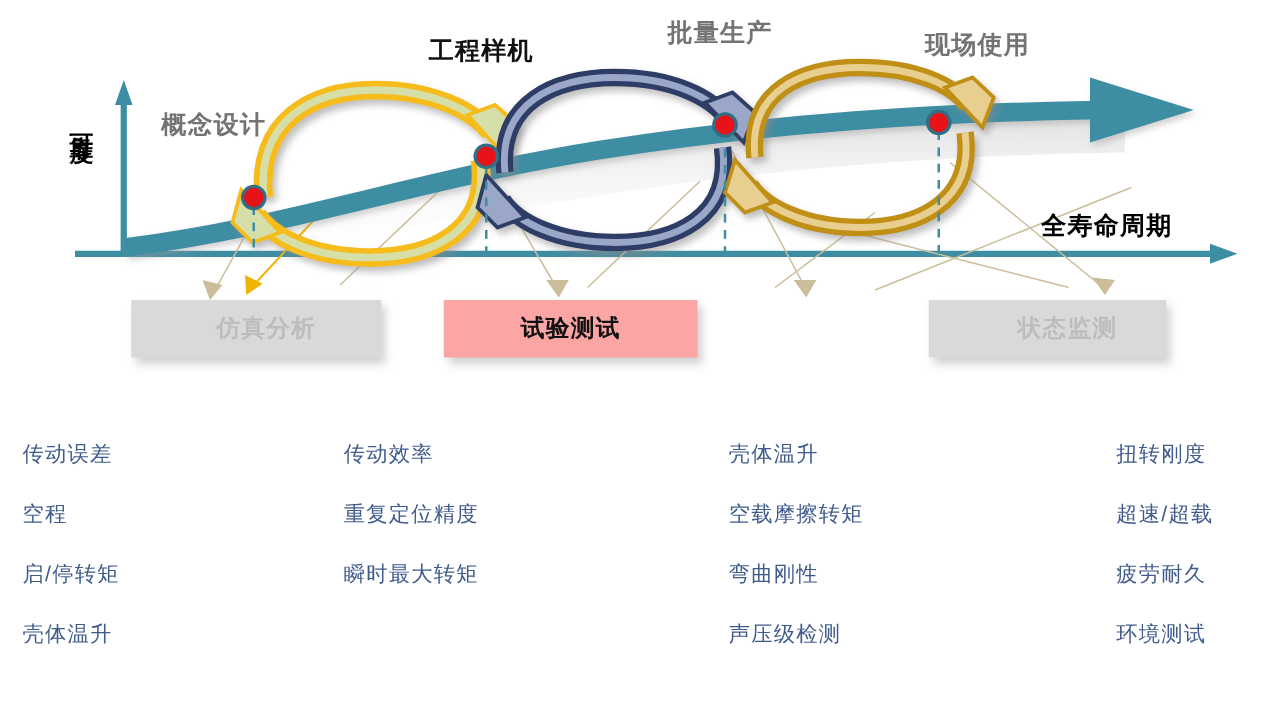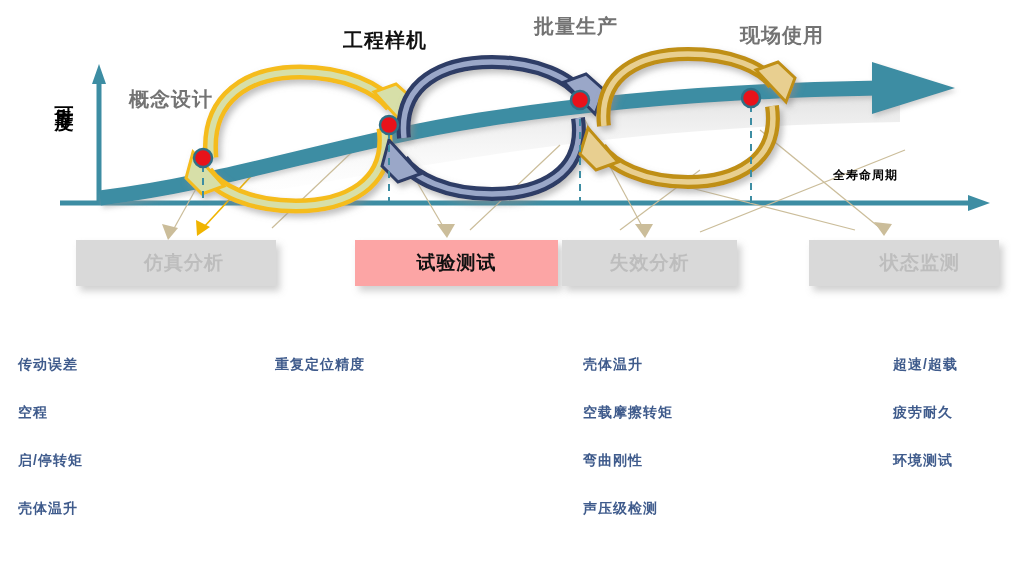--- a/index.html
+++ b/index.html
@@ -14,36 +14,36 @@
   
   .stage-label{position:absolute;font-weight:bold;font-size:20px;white-space:nowrap;
                letter-spacing:1px;}
   .stage-label.dim{color:#737373;}
   .stage-label.hot{color:#111111;}
 
   
   .axis-y{position:absolute;left:48px;top:92px;width:26px;
           font-weight:bold;font-size:19px;color:#000;letter-spacing:2px;
           writing-mode:vertical-rl;text-orientation:upright;line-height:1;}
-  .axis-x{position:absolute;left:833px;top:167px;font-weight:bold;font-size:12px;
+  .axis-x{position:absolute;left:833px;top:167px;font-weight:bold;font-size:20px;
           color:#000;letter-spacing:1px;white-space:nowrap;}
 
   
   .act-box{position:absolute;height:46px;display:flex;align-items:center;
            justify-content:center;font-weight:bold;font-size:19px;letter-spacing:1px;
            box-sizing:border-box;}
   .act-box.grey{background:#d9d9d9;color:#bdbdbd;
                 box-shadow:4px 5px 7px rgba(120,120,120,.35);}
   .act-box.high{background:#fca5a5;color:#111;
                 box-shadow:4px 5px 7px rgba(120,120,120,.35);}
 
   
   #keywords{position:absolute;left:0;top:340px;width:1013px;height:223px;}
   .kw-col{position:absolute;top:0;}
-  .kw{font-weight:bold;font-size:14px;color:#3f5b8c;letter-spacing:1px;
+  .kw{font-weight:normal;font-size:17px;color:#3f5b8c;letter-spacing:1px;
       height:48px;line-height:48px;white-space:nowrap;}
 </style>
 </head>
 <body>
 
 <div id="stage">
 
   <div id="diagram">
     <svg width="1013" height="330" viewBox="0 0 1013 330">
       <defs>
@@ -143,46 +143,48 @@
     </svg>
 
     <div class="stage-label dim" style="left:129px;top:86px;">概念设计</div>
     <div class="stage-label hot" style="left:343px;top:27px;">工程样机</div>
     <div class="stage-label dim" style="left:534px;top:13px;">批量生产</div>
     <div class="stage-label dim" style="left:740px;top:22px;">现场使用</div>
 
     <div class="axis-y">可靠度</div>
     <div class="axis-x">全寿命周期</div>
 
-    <div class="act-box grey" style="left:76px;top:240px;width:200px;padding-left:16px;">仿真分析</div>
+    <div class="act-box grey" style="left:105px;top:240px;width:200px;padding-left:16px;">仿真分析</div>
     <div class="act-box high" style="left:355px;top:240px;width:203px;">试验测试</div>
-    <div class="act-box grey" style="left:562px;top:240px;width:175px;">失效分析</div>
-    <div class="act-box grey" style="left:809px;top:240px;width:190px;padding-left:32px;">状态监测</div>
+    <div class="act-box grey" style="left:743px;top:240px;width:190px;padding-left:32px;">状态监测</div>
   </div>
 
   <div id="keywords">
 
     <div class="kw-col" style="left:18px;">
       <div class="kw">传动误差</div>
       <div class="kw">空程</div>
       <div class="kw">启/停转矩</div>
       <div class="kw">壳体温升</div>
     </div>
 
     <div class="kw-col" style="left:275px;">
+      <div class="kw">传动效率</div>
       <div class="kw">重复定位精度</div>
+      <div class="kw">瞬时最大转矩</div>
     </div>
 
     <div class="kw-col" style="left:583px;">
       <div class="kw">壳体温升</div>
       <div class="kw">空载摩擦转矩</div>
       <div class="kw">弯曲刚性</div>
       <div class="kw">声压级检测</div>
     </div>
 
     <div class="kw-col" style="left:893px;">
+      <div class="kw">扭转刚度</div>
       <div class="kw">超速/超载</div>
       <div class="kw">疲劳耐久</div>
       <div class="kw">环境测试</div>
     </div>
 
   </div>
 </div>
 
 </body></html>

